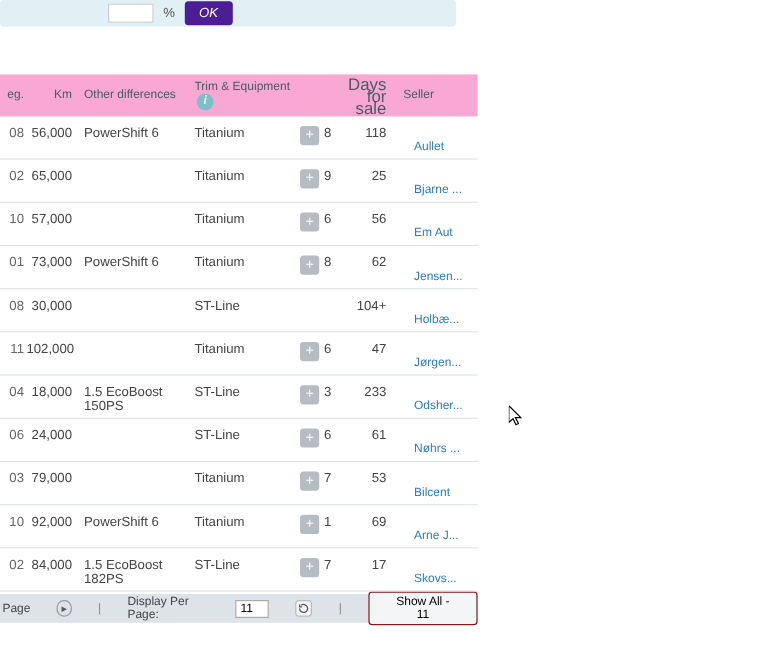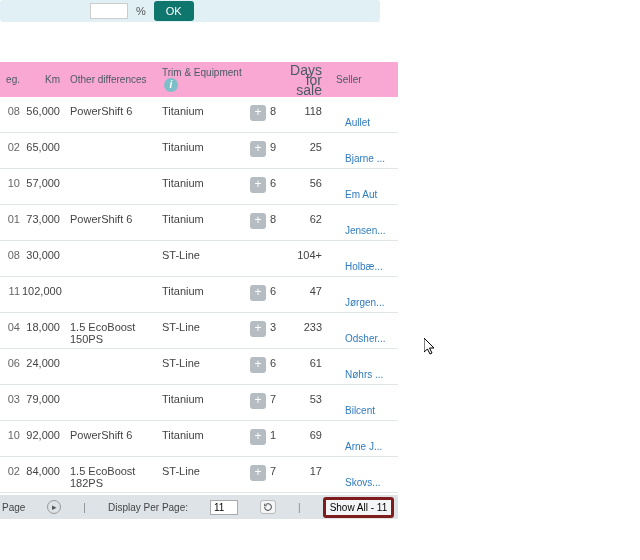--- a/index.html
+++ b/index.html
@@ -1,20 +1,20 @@
 <!DOCTYPE html>
 <html><head>
 <meta charset="utf-8">
 <style>
   * { box-sizing: border-box; margin: 0; padding: 0; }
   body { font-family: Arial, sans-serif; font-size: 11px; color: #333; background: #fff; width: 640px; height: 560px; overflow: hidden; }
 
   .topbar { background: #e1f0f5; height: 22px; display: flex; align-items: center; padding-left: 90px; gap: 8px; border-radius: 3px; margin: 0 8px 0 0; width: 380px;}
   .pct { color: #555; }
-  .ok-btn { background: #0f766e; color: #fff; padding: 4px 12px; border-radius: 3px; font-size: 11px; border: none; cursor: pointer; }
+  .ok-btn { background: #4c1d95; color: #fff; padding: 4px 12px; border-radius: 3px; font-size: 11px; border: none; cursor: pointer; font-style: italic; }
   .pct-input { width: 38px; height: 16px; background: #fff; border: 1px solid #ccc; }
 
   .spacer { height: 40px; }
 
   .table { width: 398px; }
   .thead { background: #f9a8d4; display: flex; align-items: center; height: 35px; font-size: 10px; color: #4a5a63;}
   .col-reg { width: 22px; text-align: right; padding-right: 2px;}
   .col-km { width: 44px; text-align: right; padding-right: 6px;}
   .col-diff { width: 92px; padding-left: 4px;}
   .col-trim { width: 88px; padding-left: 4px;}
@@ -27,21 +27,21 @@
 
   .row { display: flex; border-bottom: 1px solid #e0e5e8; min-height: 36px; align-items: flex-start; padding-top: 8px; position: relative;}
   .row .cell { font-size: 11px; color: #444;}
   .col-reg.cell { color: #666;}
   .plus-btn { width: 16px; height: 16px; background: #b5bcc2; color: #fff; border-radius: 3px; font-size: 12px; line-height: 15px; text-align: center; display: inline-block;}
   .seller-link { color: #2f7bbf; font-size: 10px; position: absolute; bottom: 4px; left: 345px; white-space: nowrap;}
 
   .footer { background: #dde3e6; width: 398px; height: 24px; display: flex; align-items: center; font-size: 10px; color: #444; padding-left: 2px; gap: 22px; margin-top: 2px;}
   .footer .circ { width:14px;height:14px;border-radius:50%;border:1px solid #999;display:inline-flex;align-items:center;justify-content:center;font-size:9px;color:#555;}
   .footer .inp { width: 28px; height: 15px; border: 1px solid #aaa; background: #fff; padding-left: 3px; font-size:10px;}
-  .footer .btn { background: #f3f5f6; border:3px solid #7f1d1d; border-radius:3px; padding: 2px 4px; font-size:10px;}
+  .footer .btn { background: #f3f5f6; border:1px solid #7f1d1d; border-radius:3px; padding: 2px 20px; font-size:10px;}
   .sep { color:#888; }
   .refresh { width:16px;height:14px;border:1px solid #bbb;border-radius:3px;background:#f3f5f6;display:inline-flex;align-items:center;justify-content:center;}
   .refresh svg { width:10px;height:10px;}
 </style>
 </head>
 <body>
 
 <div class="topbar">
   <span class="pct-input"></span>
   <span class="pct">%</span>

